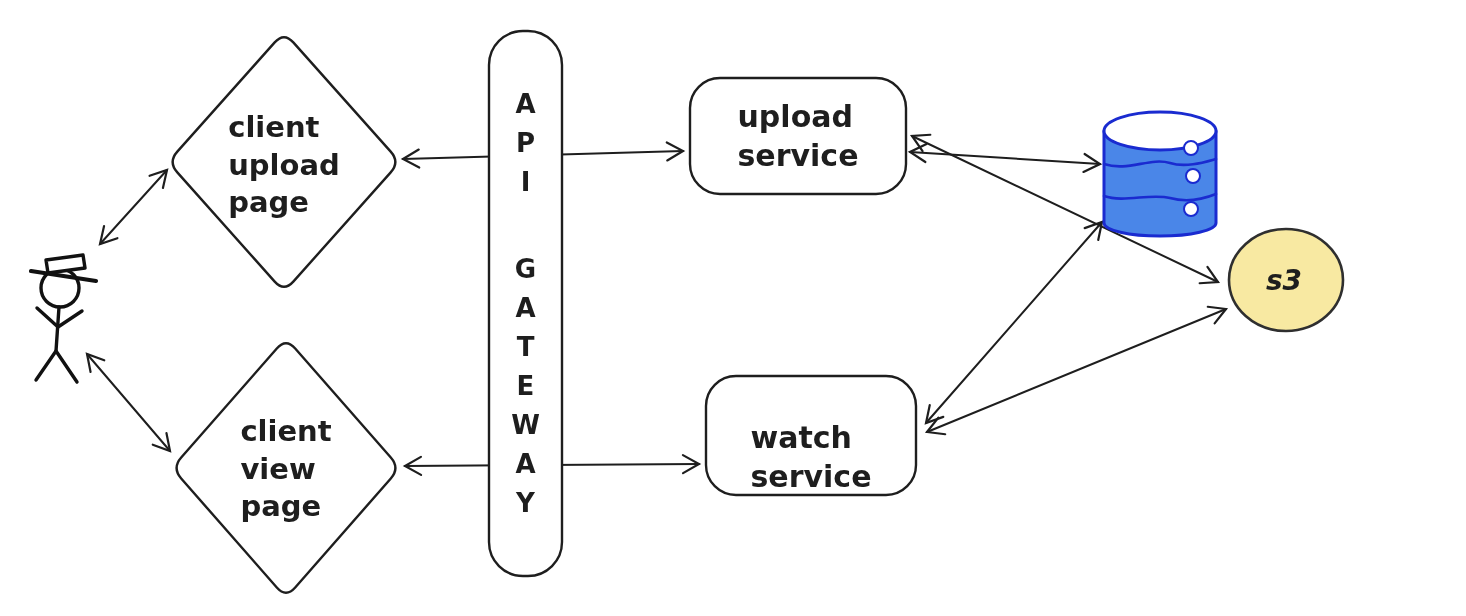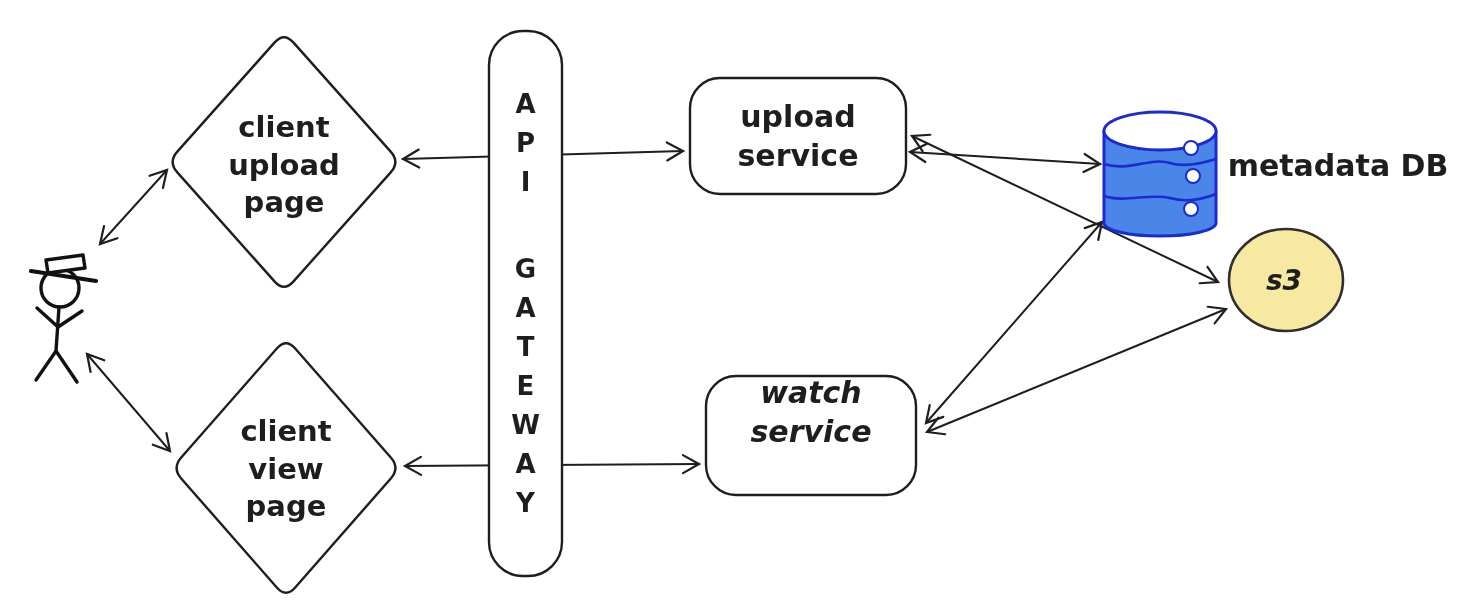--- a/index.html
+++ b/index.html
@@ -8,21 +8,20 @@
     width:1466px;height:616px;
     background:#ffffff;
     overflow:hidden;
     font-family:"DejaVu Sans", sans-serif;
     color:#1e1e1e;
   }
   .canvas svg{position:absolute;left:0;top:0;}
   .label{
     position:absolute;
     transform:translate(-50%,-50%);
-    text-align:center;
     white-space:pre-line;
     font-weight:bold;
     color:#1e1e1e;
     line-height:1.3;
     pointer-events:none;
   }
   .label.diamond{font-size:29px;}
   .label.service{font-size:30px;}
   .label.db{font-size:30px;white-space:nowrap;}
   .label.s3{font-size:28px;font-style:italic;}
@@ -111,19 +110,18 @@
     <span>T</span>
     <span>E</span>
     <span>W</span>
     <span>A</span>
     <span>Y</span>
   </div>
 
   <div class="label service" style="left:798px;top:136px;">upload
 service</div>
 
-  <div class="label service" style="left:811px;top:412px;font-style:italic;">watch
+  <div class="label service" style="left:811px;top:457px;">watch
 service</div>
 
-  <div class="label db" style="left:1338px;top:165px;">metadata DB</div>
 
   <div class="label s3" style="left:1284px;top:281px;">s3</div>
 </div>
 
 </body></html>

